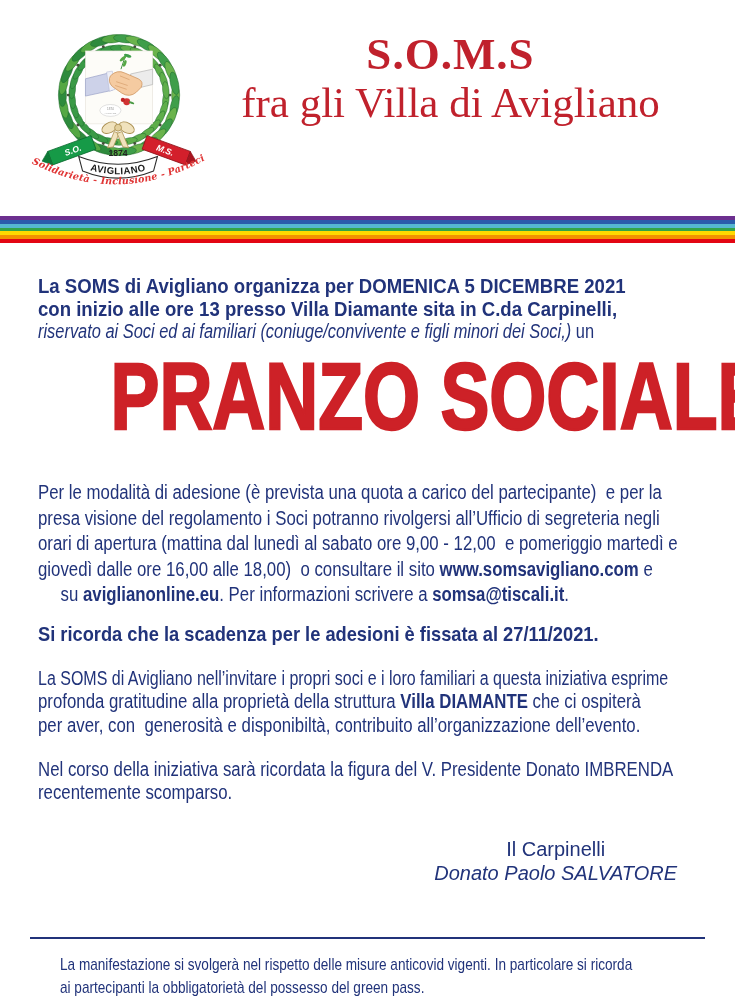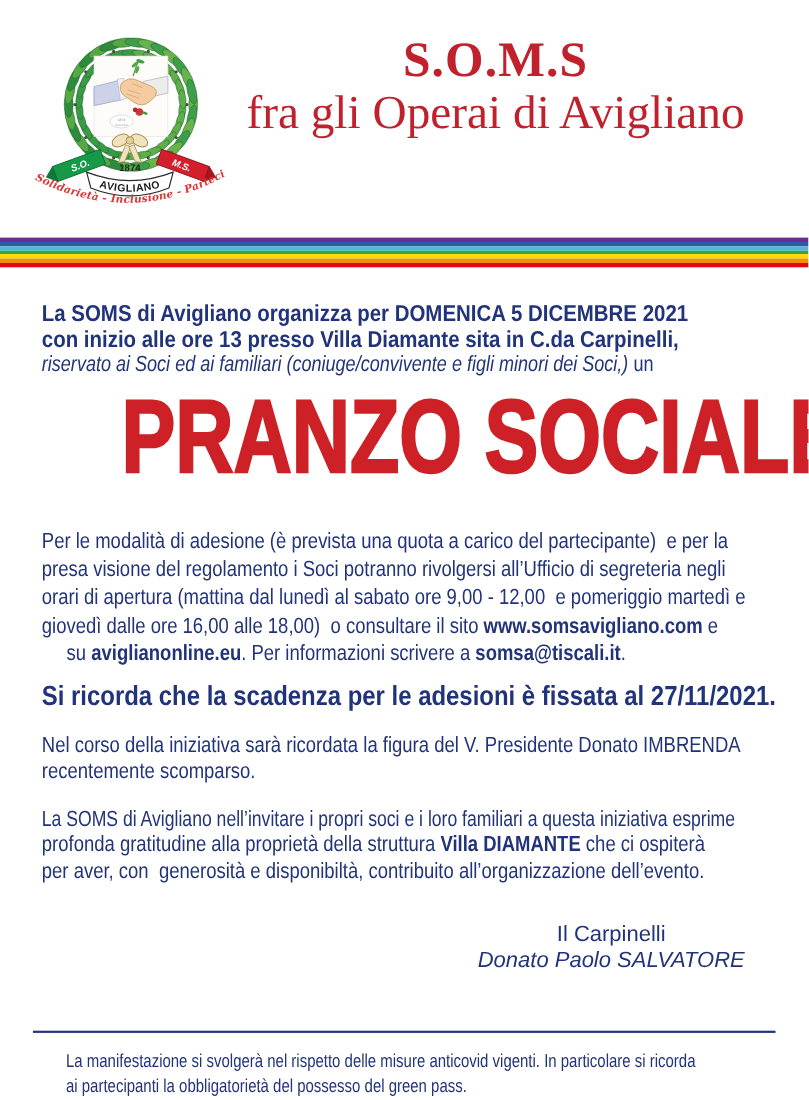--- a/index.html
+++ b/index.html
@@ -52,21 +52,21 @@
     font-size: 94px; font-weight: bold; line-height: 80px;
     color: var(--red-heading);
     -webkit-text-stroke: 2.4px var(--red-heading);
     letter-spacing: 0px;
     transform: scaleX(.78); transform-origin: 50% 50%;
     white-space: nowrap;
   }
 
   .para { font-size: 20px; line-height: 25.5px; }
   .info { margin-top: 43px; text-align: center; }
-  .deadline { margin-top: 13px; font-size: 25px; font-weight: bold; line-height: 25px; }
+  .deadline { margin-top: 13px; font-size: 21px; font-weight: bold; line-height: 25px; }
   .memorial { margin-top: 21px; line-height: 23px; }
   .thanks { margin-top: 21px; line-height: 23.5px; }
   .b { font-weight: bold; }
 
   .signature { margin: 33px 20px 0 auto; width: max-content; text-align: center; font-size: 20px; line-height: 24px; }
   .signature .name { font-style: italic; }
 
   .divider { margin: 52px -8px 0 -8px; border: 0; border-top: 2px solid var(--navy); height: 0; }
   .footnote { margin-top: 15px; font-size: 17px; line-height: 22.5px; margin-left: 22px; }
 
@@ -221,21 +221,21 @@
 
         <g>
           <path id="mottoPath" d="M6,142 Q98,190 192,138" fill="none"></path>
           <text class="motto-txt"><textPath href="#mottoPath" startOffset="1%">Solidarietà - Inclusione - Partecipazione</textPath></text>
         </g>
       </svg>
     </div>
 
     <div class="titles">
       <div class="main-title">S.O.M.S</div>
-      <div class="sub-title">fra gli Operai di Avigliano</div>
+      <div class="sub-title">fra gli Villa di Avigliano</div>
     </div>
   </div>
 
   <div class="rainbow" id="rainbow-band">
       <div class="stripe" style="background: rgb(108, 47, 143);"></div>
       <div class="stripe" style="background: rgb(42, 92, 171);"></div>
       <div class="stripe" style="background: rgb(85, 183, 208);"></div>
       <div class="stripe" style="background: rgb(51, 164, 72);"></div>
       <div class="stripe" style="background: rgb(255, 217, 0);"></div>
       <div class="stripe" style="background: rgb(243, 146, 0);"></div>
@@ -257,31 +257,31 @@
       <div class="line sq84">presa visione del regolamento i Soci potranno rivolgersi all’Ufficio di segreteria negli</div>
       <div class="line sq84">orari di apertura (mattina dal lunedì al sabato ore 9,00 - 12,00  e pomeriggio martedì e</div>
       <div class="line sq84"><span>giovedì dalle ore 16,00 alle 18,00)  o consultare il sito </span><span class="b">www.somsavigliano.com</span><span> e</span></div>
       <div class="line sq84"><span>su </span><span class="b">aviglianonline.eu</span><span>. Per informazioni scrivere a </span><span class="b">somsa@tiscali.it</span><span>.</span></div>
     </div>
 
     <div class="deadline">
       <div class="line sq87">Si ricorda che la scadenza per le adesioni è fissata al 27/11/2021.</div>
     </div>
 
-    <div class="para memorial">
-      <div class="line sq84">Nel corso della iniziativa sarà ricordata la figura del V. Presidente Donato IMBRENDA</div>
-      <div class="line sq84">recentemente scomparso.</div>
-    </div>
-
     <div class="para thanks">
       <div class="line sq80">La SOMS di Avigliano nell’invitare i propri soci e i loro familiari a questa iniziativa esprime</div>
       <div class="line sq84"><span>profonda gratitudine alla proprietà della struttura </span><span class="b">Villa DIAMANTE</span><span> che ci ospiterà</span></div>
       <div class="line sq84">per aver, con  generosità e disponibiltà, contribuito all’organizzazione dell’evento.</div>
     </div>
 
+    <div class="para memorial">
+      <div class="line sq84">Nel corso della iniziativa sarà ricordata la figura del V. Presidente Donato IMBRENDA</div>
+      <div class="line sq84">recentemente scomparso.</div>
+    </div>
+
     <div class="signature">
       <div>Il Carpinelli</div>
       <div class="name">Donato Paolo SALVATORE</div>
     </div>
 
     <hr class="divider">
 
     <div class="footnote">
       <div class="line sq80">La manifestazione si svolgerà nel rispetto delle misure anticovid vigenti. In particolare si ricorda</div>
       <div class="line sq80">ai partecipanti la obbligatorietà del possesso del green pass.</div>

